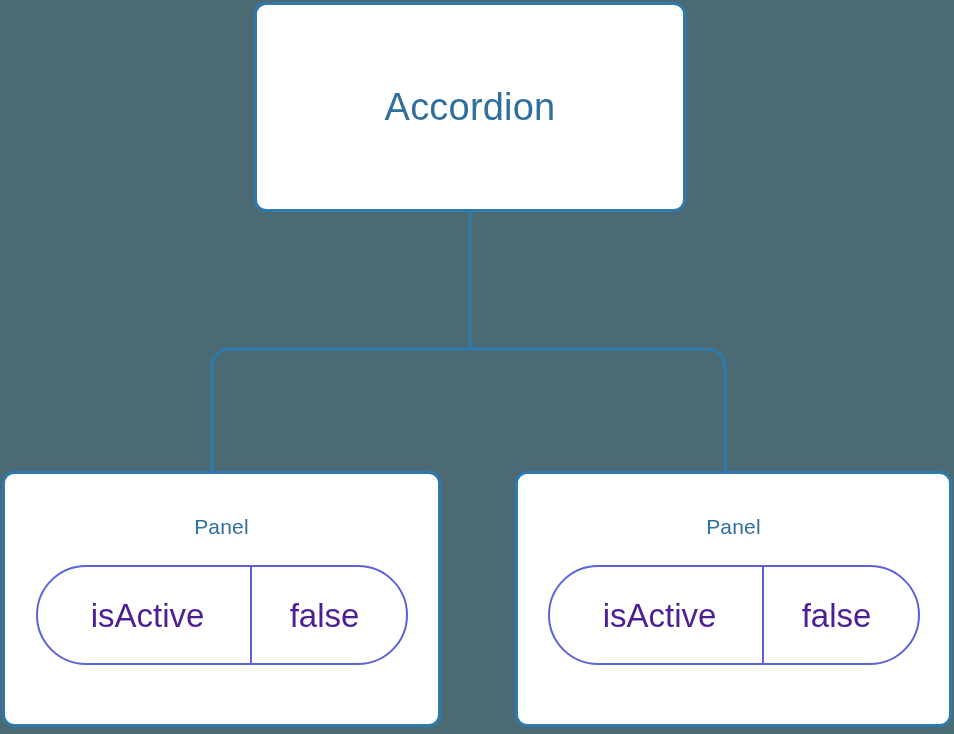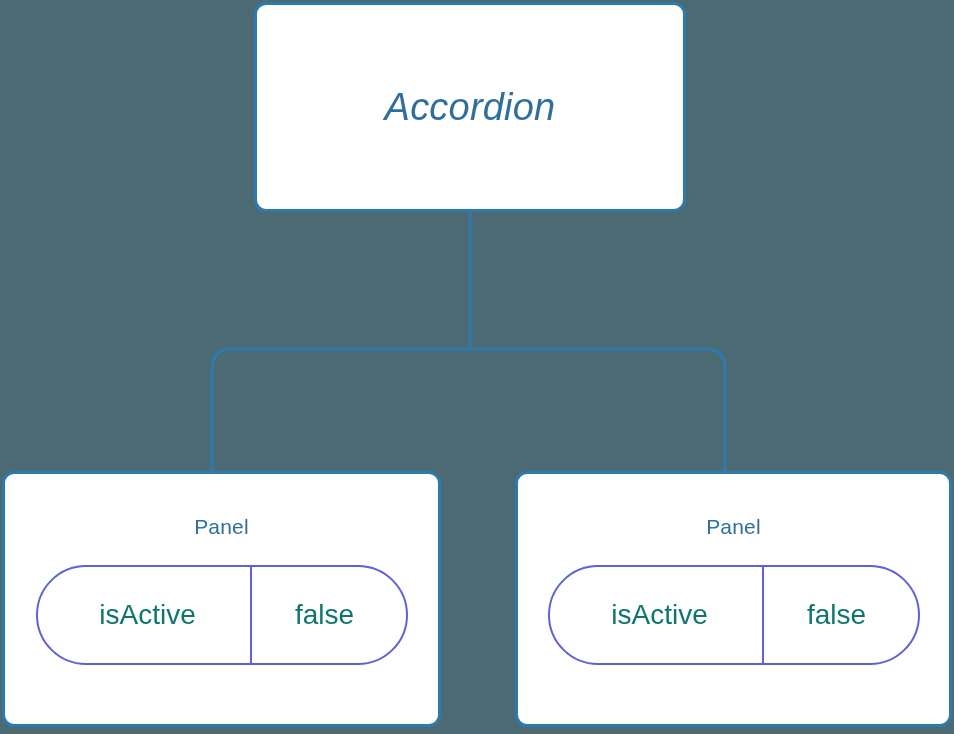--- a/index.html
+++ b/index.html
@@ -42,21 +42,20 @@
     flex-direction: column;
     align-items: center;
   }
 
   .node-root {
     left: 254px;
     top: 2px;
     width: 432px;
     height: 210px;
     justify-content: center;
-    font-style: italic;
   }
 
   .node-child-left {
     left: 2px;
     top: 471px;
     width: 439px;
     height: 256px;
     padding-top: 42px;
   }
 
@@ -93,22 +92,22 @@
     background: #ffffff;
     box-sizing: border-box;
     overflow: hidden;
   }
 
   .pill-key,
   .pill-value {
     display: flex;
     align-items: center;
     justify-content: center;
-    color: #0f766e;
-    font-size: 28px;
+    color: #4c1d95;
+    font-size: 33px;
     line-height: 1;
     white-space: nowrap;
     box-sizing: border-box;
   }
 
   .pill-key {
     width: 214px;
     padding-left: 8px;
     border-right: 2px solid #5c63d8;
   }

